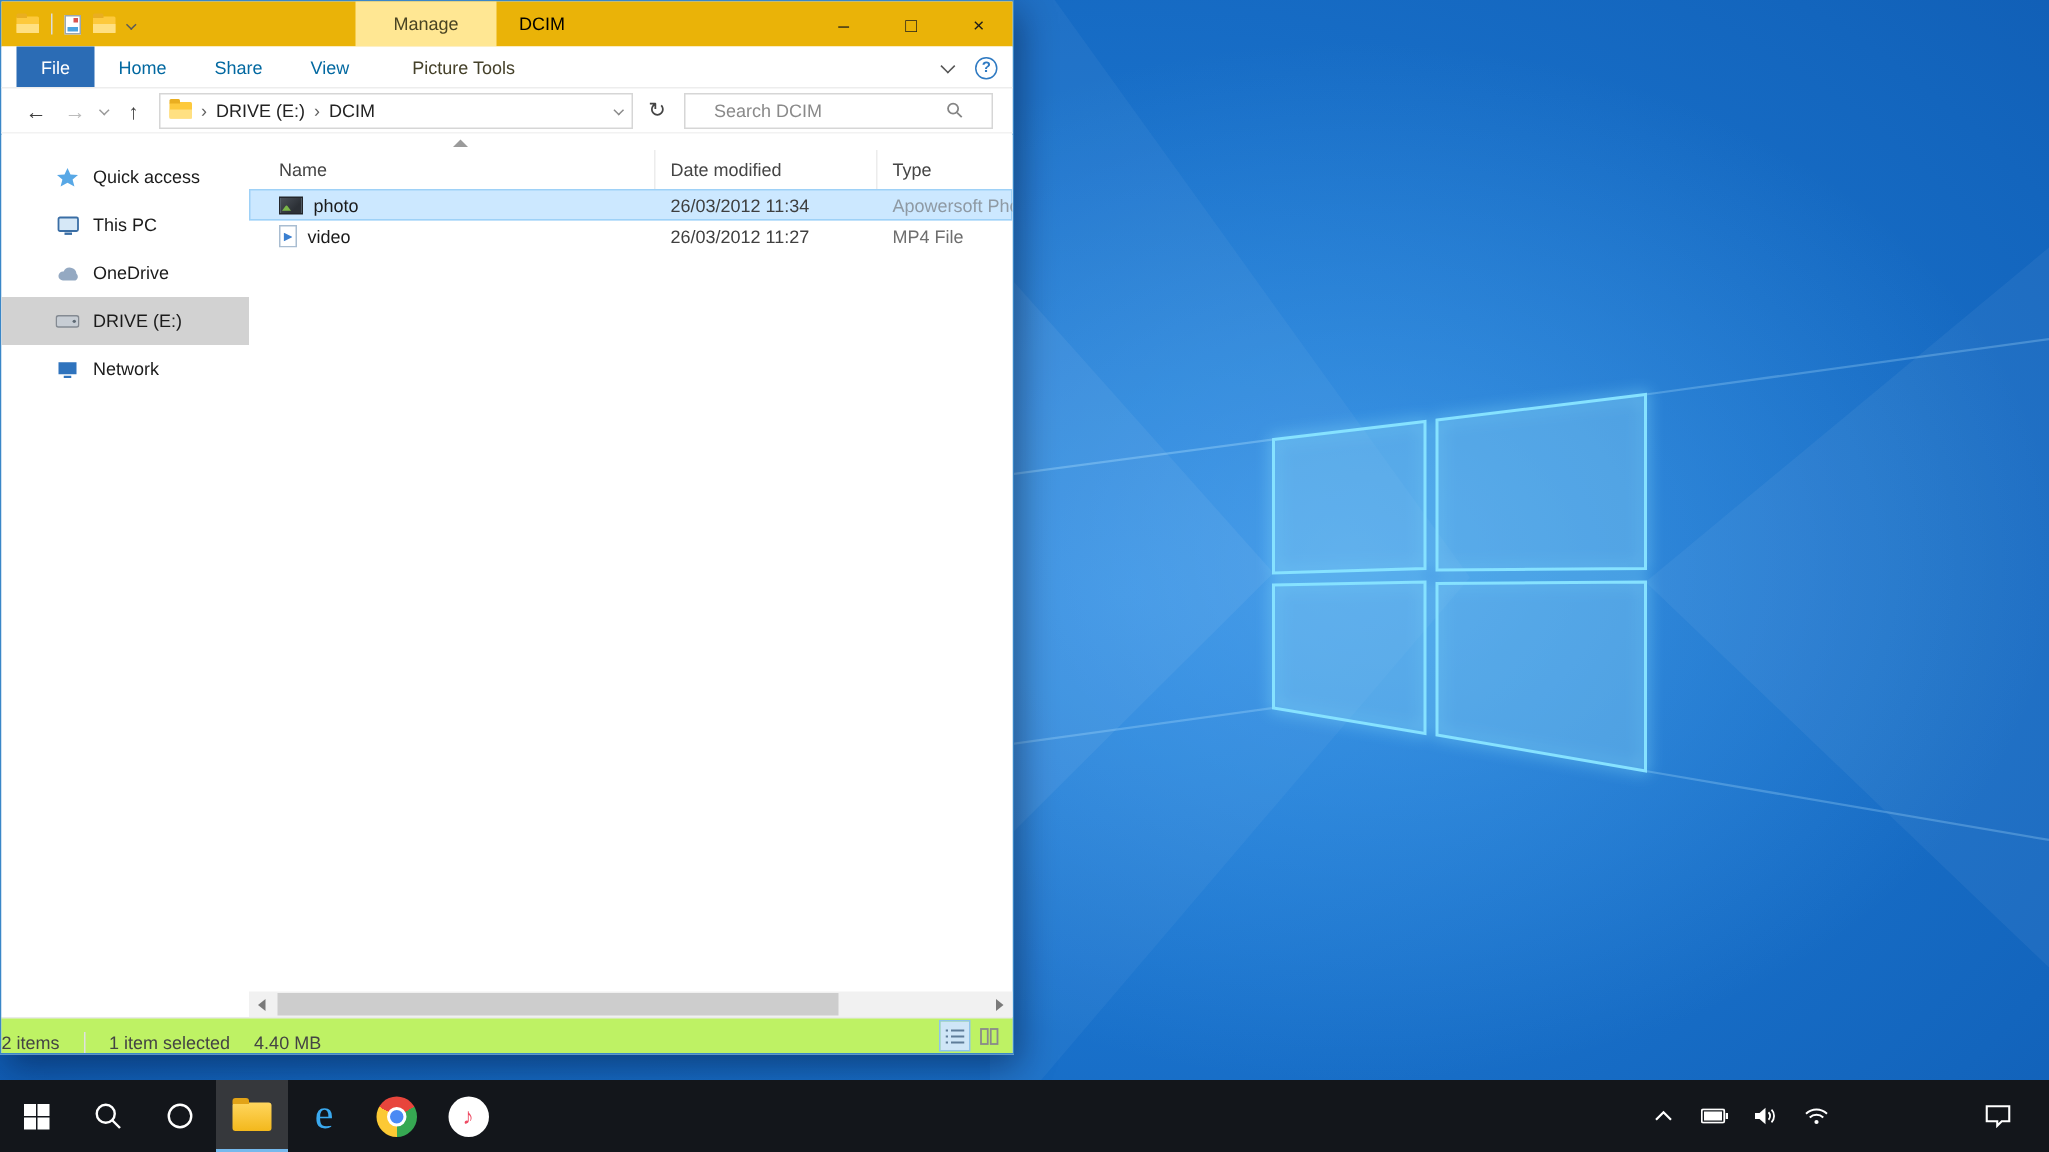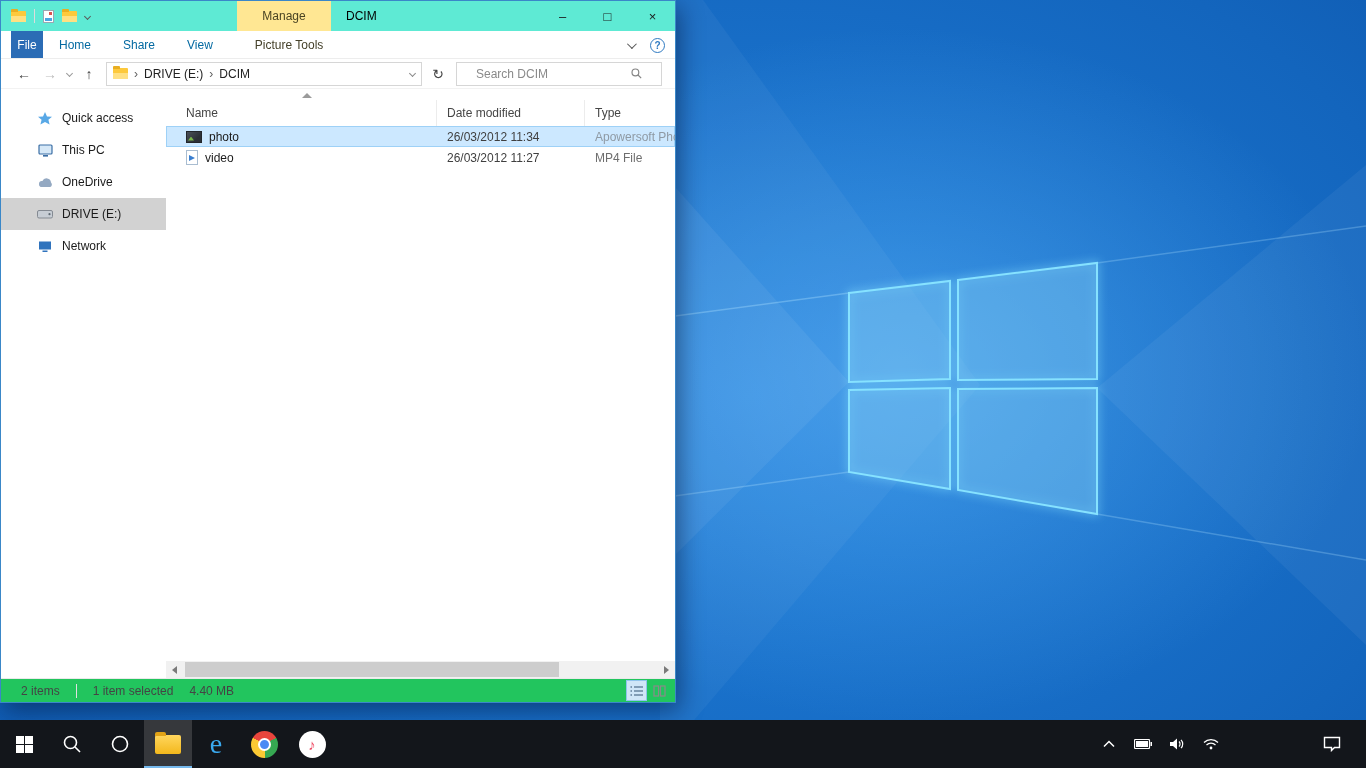--- a/index.html
+++ b/index.html
@@ -18,21 +18,21 @@
   }
   .desktop svg { position:absolute; inset:0; }
 
   
   .window {
     position:absolute; left:0; top:0; width:676px; height:703px;
     background:#fff; border:1px solid #3a87c8;
     box-shadow:4px 8px 22px rgba(0,10,40,.45);
   }
 
-  .titlebar { height:30px; position:relative; display:flex; align-items:center; background:#5eead4; }
+  .titlebar { height:30px; position:relative; display:flex; align-items:center; background:#eab308; }
   .qat { display:flex; align-items:center; gap:8px; padding-left:10px; height:100%; }
   .qat-sep { width:1px; height:14px; background:#dcdcdc; }
   .mini-folder { position:relative; width:15px; height:11px; background:#fdc93c; border-radius:1px; }
   .mini-folder::before { content:""; position:absolute; left:0; top:-2px; width:7px; height:3px; background:#e9ae21; border-radius:1px 1px 0 0; }
   .mini-folder::after { content:""; position:absolute; left:0; bottom:0; width:100%; height:6px; background:#ffe082; }
   .mini-page { position:relative; width:11px; height:13px; background:#fff; border:1px solid #9aa7b2; }
   .mini-page::before { content:""; position:absolute; left:1px; bottom:1px; width:7px; height:3px; background:#4aa3e0; }
   .mini-page::after { content:""; position:absolute; right:1px; top:1px; width:3px; height:3px; background:#d9534f; }
   .chev { width:6px; height:6px; border-right:1.5px solid #5a5a5a; border-bottom:1.5px solid #5a5a5a; transform:rotate(45deg); display:inline-block; }
   .chev.small { width:5px; height:5px; }
@@ -40,21 +40,21 @@
   .manage-block {
     position:absolute; left:236px; top:0; width:94px; height:30px;
     background:#ffe793; display:flex; align-items:center; justify-content:center;
     color:#4a4423; font-size:12px;
   }
   .win-title { position:absolute; left:345px; top:0; height:30px; display:flex; align-items:center; color:#000; }
   .caption-btns { position:absolute; right:0; top:0; display:flex; }
   .cap-btn { width:45px; height:30px; display:flex; align-items:center; justify-content:center; font-size:13px; color:#1b1b1b; }
 
   .ribbon-row { height:28px; display:flex; align-items:stretch; position:relative; border-bottom:1px solid #ededed; background:#fff; }
-  .file-tab { margin-left:10px; width:32px; background:#2b6cb5; color:#fff; display:flex; align-items:center; justify-content:center; }
+  .file-tab { margin-left:10px; width:52px; background:#2b6cb5; color:#fff; display:flex; align-items:center; justify-content:center; }
   .rtab { padding:0 16px; display:flex; align-items:center; color:#0369a1; }
   .rtab.contextual { margin-left:10px; color:#45412a; }
   .ribbon-right { position:absolute; right:10px; top:0; height:28px; display:flex; align-items:center; gap:16px; }
   .collapse-chev { width:7px; height:7px; border-right:1.6px solid #555; border-bottom:1.6px solid #555; transform:rotate(45deg) translateY(-2px); }
   .help-btn { width:15px; height:15px; border:1.4px solid #2f7ac2; border-radius:50%; color:#2f7ac2; font-weight:bold; font-size:10px; display:flex; align-items:center; justify-content:center; }
 
   .address-row { height:30px; display:flex; align-items:center; padding-left:14px; border-bottom:1px solid #f2f2f2; background:#fff; }
   .nav-glyph { font-size:14px; color:#3f3f3f; width:18px; text-align:center; }
   .nav-glyph.disabled { color:#bcbcbc; }
   .nav-gap { width:8px; }
@@ -94,21 +94,21 @@
   .ico-video { width:12px; height:15px; background:#fff; border:1px solid #a9bdd1; position:relative; flex:none; }
   .ico-video::after { content:""; position:absolute; left:2px; top:4px; width:6px; height:6px; background:#3a7fd0; clip-path:polygon(0 0,100% 50%,0 100%); }
 
   .hscroll { position:absolute; left:0; right:0; bottom:0; height:17px; background:#f1f1f1; }
   .hs-arrow { position:absolute; top:0; width:17px; height:17px; display:flex; align-items:center; justify-content:center; }
   .hs-arrow.left { left:0; } .hs-arrow.right { right:0; }
   .tri-left { width:0; height:0; border-top:4px solid transparent; border-bottom:4px solid transparent; border-right:5px solid #7a7a7a; }
   .tri-right { width:0; height:0; border-top:4px solid transparent; border-bottom:4px solid transparent; border-left:5px solid #7a7a7a; }
   .hs-thumb { position:absolute; left:19px; top:1px; bottom:1px; width:374px; background:#cdcdcd; }
 
-  .statusbar { position:absolute; left:0; right:0; bottom:0; height:24px; background:#22c55e; border-top:1px solid #eaeaea; display:flex; align-items:center; padding-left:20px; gap:16px; color:#444; }
+  .statusbar { position:absolute; left:0; right:0; bottom:0; height:24px; background:#bef264; border-top:1px solid #eaeaea; display:flex; align-items:flex-end; gap:16px; color:#444; }
   .sb-sep { width:1px; height:14px; background:#e0e0e0; }
   .view-btns { position:absolute; right:6px; top:2px; display:flex; gap:4px; }
   .vbtn { width:19px; height:19px; display:flex; align-items:center; justify-content:center; }
   .vbtn.active { background:#cfe6f7; outline:1px solid #8fc4ec; }
 
   
   .taskbar { position:absolute; left:0; bottom:0; width:1366px; height:48px; background:#13161b; display:flex; align-items:center; }
   .tb-btn { width:48px; height:48px; display:flex; align-items:center; justify-content:center; position:relative; flex:none; }
   .tb-btn.active { background:rgba(255,255,255,.15); }
   .tb-btn.active::after { content:""; position:absolute; left:0; right:0; bottom:0; height:2px; background:#76b9ed; }

